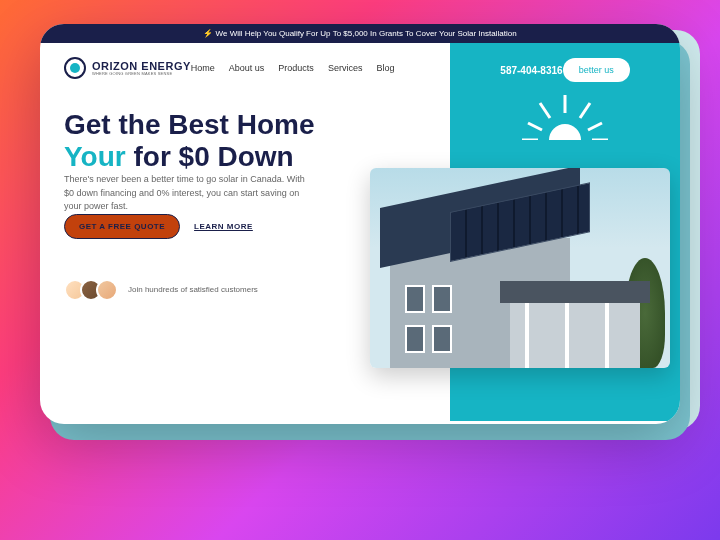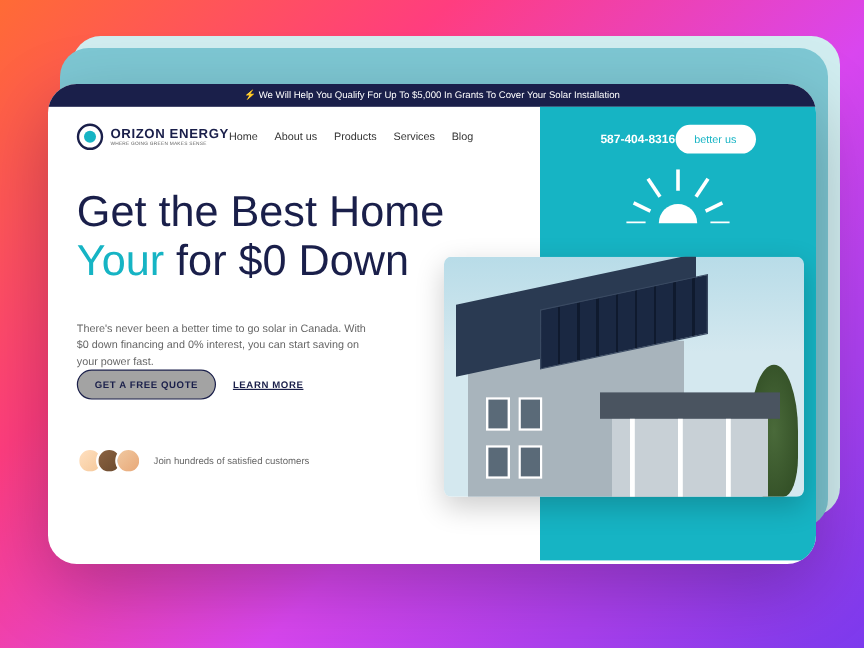--- a/index.html
+++ b/index.html
@@ -1,38 +1,38 @@
 <!DOCTYPE html>
 <html><head>
 <meta charset="utf-8">
 <style>
 *{margin:0;padding:0;box-sizing:border-box}
 body{font-family:-apple-system,BlinkMacSystemFont,'Segoe UI',Arial,sans-serif;width:720px;height:540px;overflow:hidden;background:linear-gradient(135deg,#ff6b35 0%,#ff3d7f 30%,#d946ef 60%,#7c3aed 100%)}
-.stack{position:relative;padding:70px 40px}
+.stack{position:relative;padding:24px 40px}
 .card-bg1{position:absolute;top:30px;left:60px;right:20px;height:400px;background:#d1edf0;border-radius:24px}
 .card-bg2{position:absolute;top:40px;left:50px;right:30px;height:400px;background:#7ec8d4;border-radius:24px}
 .card{position:relative;background:#fff;border-radius:24px;overflow:hidden;box-shadow:0 20px 60px rgba(0,0,0,0.25);height:400px}
 .banner{background:#1a1f4a;color:#fff;font-size:8px;text-align:center;padding:5px;font-weight:500}
 .content{display:flex;height:calc(100% - 22px)}
 .left{flex:1;padding:14px 24px;position:relative}
 .right{width:230px;background:#16b4c4;position:relative}
 .nav{display:flex;align-items:center;margin-bottom:30px}
 .logo{display:flex;align-items:center;gap:6px}
 .logo-icon{width:22px;height:22px;border:2px solid #1a1f4a;border-radius:50%;position:relative;display:flex;align-items:center;justify-content:center}
 .logo-icon::before{content:'';width:10px;height:10px;background:#16b4c4;border-radius:50%}
 .logo-text{display:flex;flex-direction:column;line-height:1}
 .logo-main{font-size:11px;font-weight:800;color:#1a1f4a;letter-spacing:0.5px}
 .logo-sub{font-size:4px;color:#666;letter-spacing:0.2px}
 .nav-items{display:flex;gap:14px;font-size:9px;color:#333}
 .nav-item{cursor:pointer}
-.hero-title{font-size:36px;font-weight:400;color:#1a1f4a;line-height:1.15;margin-bottom:30px}
+.hero-title{font-size:28px;font-weight:700;color:#1a1f4a;line-height:1.15;margin-bottom:0}
 .hero-title .accent{color:#16b4c4}
 .hero-desc{font-size:9px;color:#666;line-height:1.5;max-width:250px;}
 .cta-row{display:flex;align-items:center;gap:14px;margin-bottom:40px}
-.btn-outline{border:1.5px solid #1a1f4a;background:#a3a3a3;border-radius:20px;padding:7px 14px;font-size:8px;font-weight:700;color:#1a1f4a;letter-spacing:0.5px;cursor:pointer}
+.btn-outline{border:1.5px solid #1a1f4a;background:#c2410c;border-radius:20px;padding:7px 14px;font-size:8px;font-weight:700;color:#1a1f4a;letter-spacing:0.5px;cursor:pointer}
 .learn-more{font-size:8px;font-weight:700;color:#1a1f4a;text-decoration:underline;letter-spacing:0.5px;cursor:pointer}
 .social{display:flex;align-items:center;gap:10px}
 .avatars{display:flex}
 .avatar{width:22px;height:22px;border-radius:50%;border:2px solid #fff;margin-left:-6px;background:linear-gradient(135deg,#f0c8a0,#e8a878)}
 .avatar:first-child{margin-left:0;background:linear-gradient(135deg,#ffe0c0,#f5c89a)}
 .avatar:nth-child(2){background:linear-gradient(135deg,#8b6342,#6b4a2e)}
 .social-text{font-size:8px;color:#666}
 .right-top{display:flex;align-items:center;justify-content:center;padding:15px 10px}
 .phone{color:#fff;font-size:10px;font-weight:600}
 .btn-contact{background:#fff;border:none;border-radius:18px;padding:7px 16px;font-size:9px;color:#16b4c4;font-weight:500;cursor:pointer}

